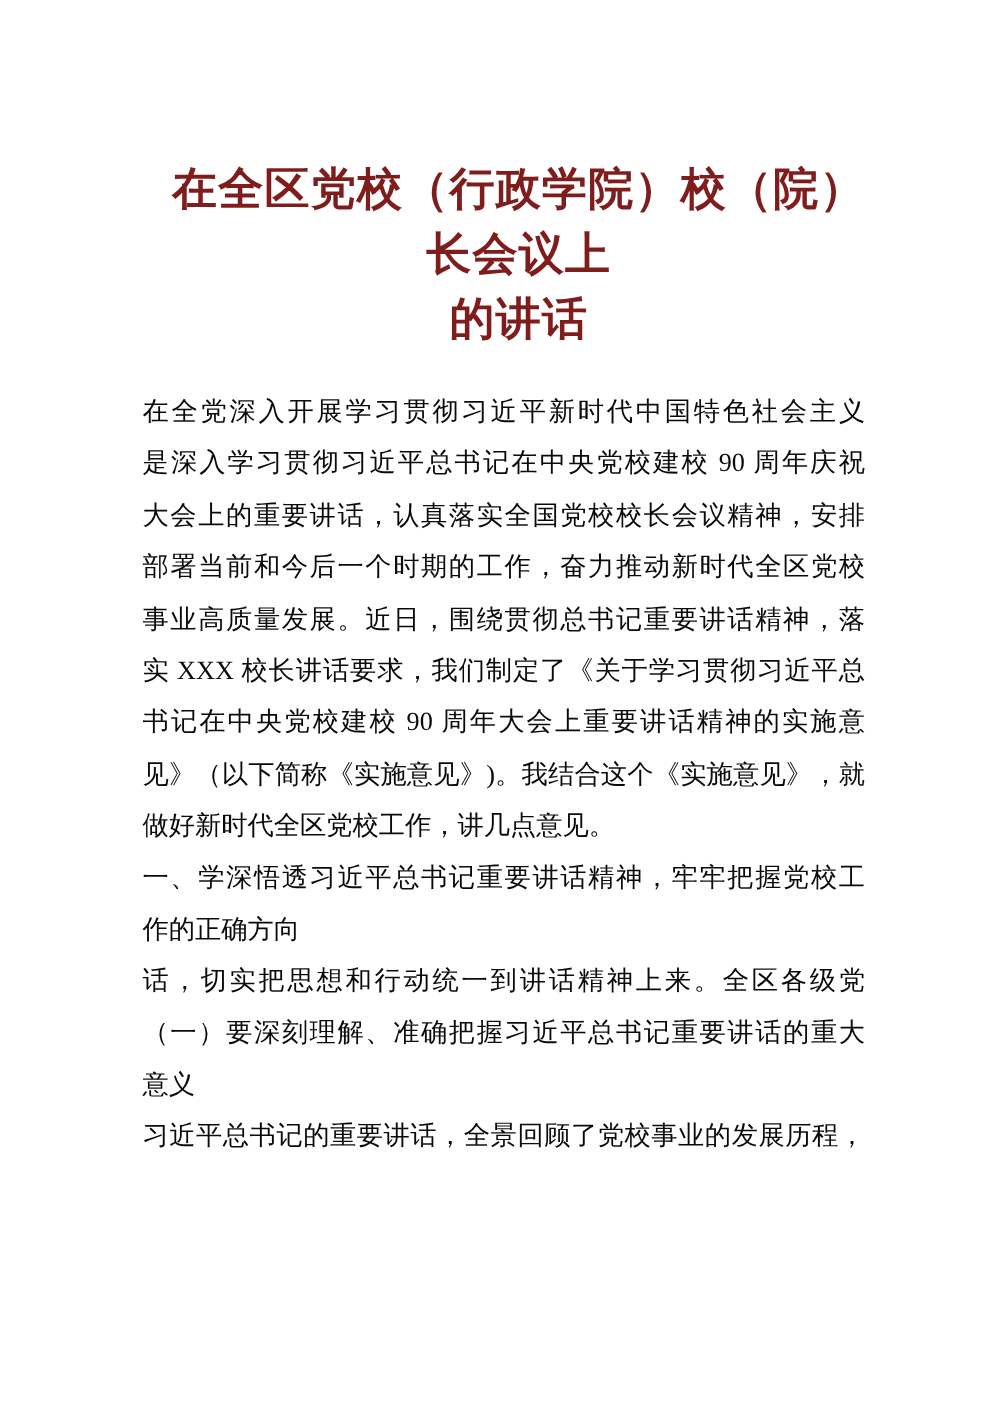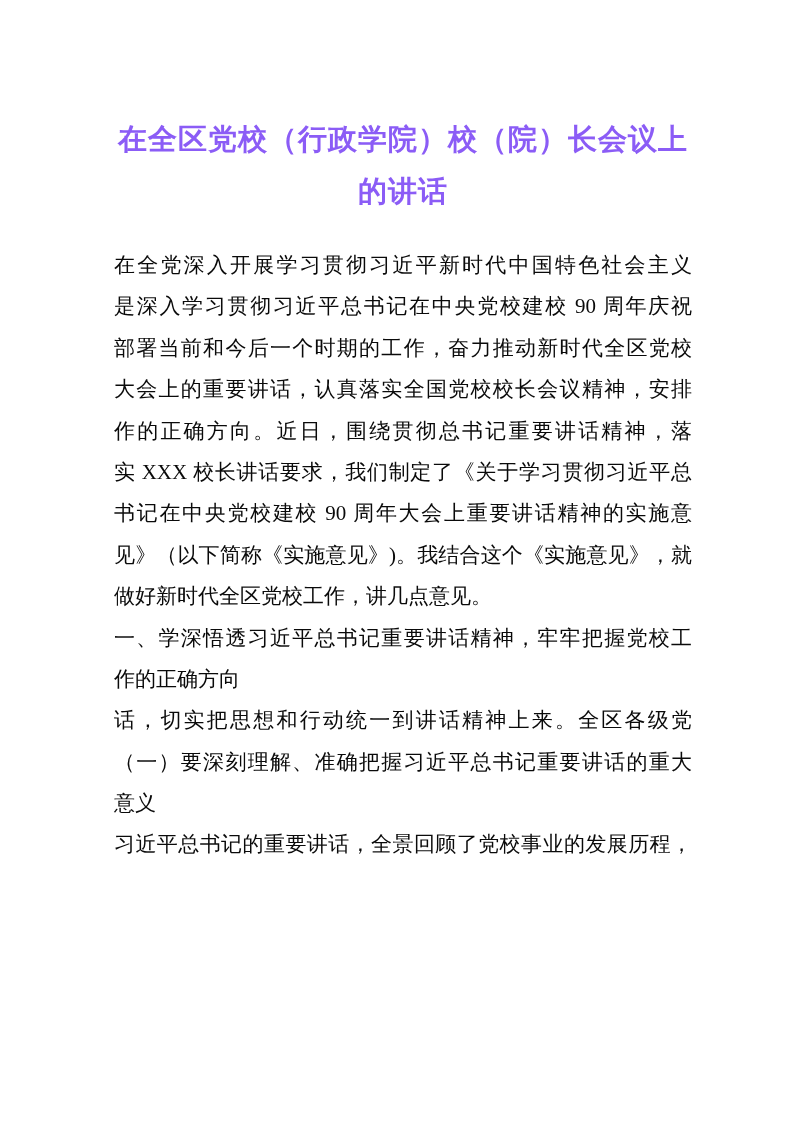--- a/index.html
+++ b/index.html
@@ -13,26 +13,26 @@
     height: 1122px;
     background: #ffffff;
     box-sizing: border-box;
     padding: 113px 0 0 114px;
     overflow: hidden;
     font-family: "Liberation Serif", "DejaVu Serif", serif;
     color: #000000;
   }
   .doc-title {
     width: 578px;
-    margin: 0;
-    font-size: 29px;
+    margin: 12px;
+    font-size: 36px;
     font-weight: bold;
     line-height: 52px;
     text-align: center;
-    color: #8b5cf6;
+    color: #7f1d1d;
     letter-spacing: 1px;
   }
   .doc-title .t-line {
     display: block;
   }
   .doc-body {
     width: 578px;
     margin-top: 28px;
     font-size: 21px;
     color: #0a0a0a;
@@ -55,23 +55,23 @@
 <div class="page">
 
   <h1 class="doc-title">
     <span class="t-line">在全区党校（行政学院）校（院）长会议上</span>
     <span class="t-line">的讲话</span>
   </h1>
 
   <div class="doc-body">
     <div class="line">在全党深入开展学习贯彻习近平新时代中国特色社会主义</div>
     <div class="line">是深入学习贯彻习近平总书记在中央党校建校 90 周年庆祝</div>
+    <div class="line">大会上的重要讲话，认真落实全国党校校长会议精神，安排</div>
     <div class="line">部署当前和今后一个时期的工作，奋力推动新时代全区党校</div>
-    <div class="line">大会上的重要讲话，认真落实全国党校校长会议精神，安排</div>
-    <div class="line">作的正确方向。近日，围绕贯彻总书记重要讲话精神，落</div>
+    <div class="line">事业高质量发展。近日，围绕贯彻总书记重要讲话精神，落</div>
     <div class="line">实 XXX 校长讲话要求，我们制定了《关于学习贯彻习近平总</div>
     <div class="line">书记在中央党校建校 90 周年大会上重要讲话精神的实施意</div>
     <div class="line">见》（以下简称《实施意见》)。我结合这个《实施意见》，就</div>
     <div class="line e">做好新时代全区党校工作，讲几点意见。</div>
     <div class="line">一、学深悟透习近平总书记重要讲话精神，牢牢把握党校工</div>
     <div class="line e">作的正确方向</div>
     <div class="line">话，切实把思想和行动统一到讲话精神上来。全区各级党</div>
     <div class="line">（一）要深刻理解、准确把握习近平总书记重要讲话的重大</div>
     <div class="line e">意义</div>
     <div class="line">习近平总书记的重要讲话，全景回顾了党校事业的发展历程，</div>

